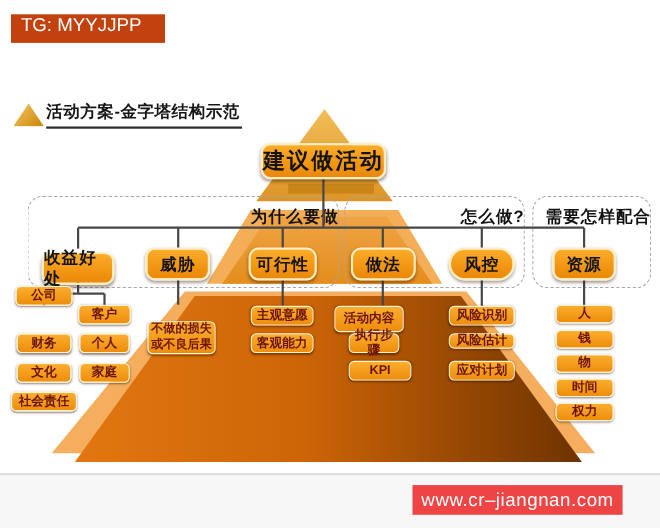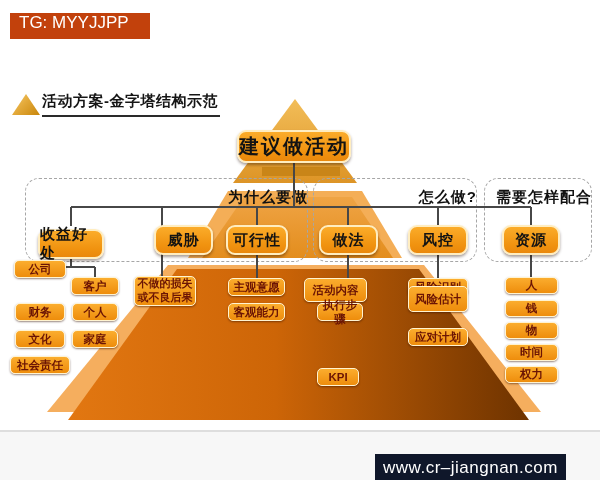--- a/index.html
+++ b/index.html
@@ -58,22 +58,22 @@
     color:#6b1404;font-weight:bold;font-size:11.5px;
     display:flex;flex-direction:column;align-items:center;justify-content:center;
     text-align:center;z-index:4;box-sizing:border-box;line-height:1.25;
   }
   
   .bottom-strip{
     left:0;top:430px;width:600px;height:50px;
     background:#f7f7f7;border-top:2px solid #dedede;z-index:5;
   }
   .watermark{
-    left:375px;top:454px;width:191px;height:27px;
-    background:#0f172a;color:#fff;font-size:17px;
+    left:375px;top:441px;width:191px;height:27px;
+    background:#ef4444;color:#fff;font-size:17px;
     display:flex;align-items:center;justify-content:center;
     z-index:6;letter-spacing:.5px;
   }
 </style>
 </head>
 <body>
 
 <div class="abs tag-box">
   <span>TG: MYYJJPP</span>
 </div>
@@ -134,49 +134,49 @@
     <line x1="257" y1="254" x2="257" y2="279"></line>
     <line x1="348" y1="254" x2="348" y2="279"></line>
     <line x1="438" y1="254" x2="438" y2="279"></line>
     <line x1="531" y1="254" x2="531" y2="278"></line>
   </g>
 </svg>
 
 <div class="abs node root" style="left:237px;top:130px;width:114px;height:33px;">建议做活动</div>
 
 <div class="abs node" style="left:38px;top:229px;width:66px;height:30px;">收益好处</div>
-<div class="abs node" style="left:132px;top:225px;width:59px;height:30px;margin-left:22px;">威胁</div>
+<div class="abs node" style="left:132px;top:225px;width:59px;height:30px;">威胁</div>
 <div class="abs node" style="left:226px;top:225px;width:62px;height:30px;">可行性</div>
 <div class="abs node" style="left:319px;top:225px;width:59px;height:30px;">做法</div>
-<div class="abs node" style="left:408px;top:225px;width:60px;height:30px;">风控</div>
+<div class="abs node" style="left:408px;top:225px;width:60px;height:30px;border-radius:15px;">风控</div>
 <div class="abs node" style="left:502px;top:225px;width:58px;height:30px;">资源</div>
 
 <div class="abs leaf" style="left:14px;top:260px;width:52px;height:18px;">公司</div>
 <div class="abs leaf" style="left:15px;top:303px;width:50px;height:18px;">财务</div>
 <div class="abs leaf" style="left:15px;top:330px;width:50px;height:18px;">文化</div>
 <div class="abs leaf" style="left:10px;top:356px;width:60px;height:18px;">社会责任</div>
 
 <div class="abs leaf" style="left:71px;top:277px;width:48px;height:18px;">客户</div>
 <div class="abs leaf" style="left:72px;top:303px;width:46px;height:18px;">个人</div>
 <div class="abs leaf" style="left:72px;top:330px;width:46px;height:18px;">家庭</div>
 
-<div class="abs leaf" style="left:134px;top:276px;width:62px;height:30px;font-size:11px;">
+<div class="abs leaf" style="left:134px;top:292px;width:62px;height:30px;font-size:11px;">
   <span>不做的损失</span>
   <span>或不良后果</span>
 </div>
 
 <div class="abs leaf" style="left:228px;top:278px;width:57px;height:18px;">主观意愿</div>
 <div class="abs leaf" style="left:228px;top:303px;width:57px;height:18px;">客观能力</div>
 
 <div class="abs leaf" style="left:304px;top:278px;width:63px;height:24px;">活动内容</div>
 <div class="abs leaf" style="left:317px;top:303px;width:46px;height:18px;">执行步骤</div>
-<div class="abs leaf" style="left:317px;top:328px;width:42px;height:18px;margin-top:40px;">KPI</div>
+<div class="abs leaf" style="left:317px;top:328px;width:57px;height:18px;">KPI</div>
 
 <div class="abs leaf" style="left:408px;top:278px;width:60px;height:18px;">风险识别</div>
-<div class="abs leaf" style="left:408px;top:286px;width:60px;height:26px;">风险估计</div>
+<div class="abs leaf" style="left:408px;top:303px;width:60px;height:14px;">风险估计</div>
 <div class="abs leaf" style="left:408px;top:328px;width:60px;height:18px;">应对计划</div>
 
 <div class="abs leaf" style="left:505px;top:277px;width:53px;height:17px;">人</div>
 <div class="abs leaf" style="left:505px;top:300px;width:53px;height:17px;">钱</div>
 <div class="abs leaf" style="left:505px;top:322px;width:53px;height:17px;">物</div>
 <div class="abs leaf" style="left:505px;top:344px;width:53px;height:17px;">时间</div>
 <div class="abs leaf" style="left:505px;top:366px;width:53px;height:17px;">权力</div>
 
 <div class="abs bottom-strip"></div>
 <div class="abs watermark">

